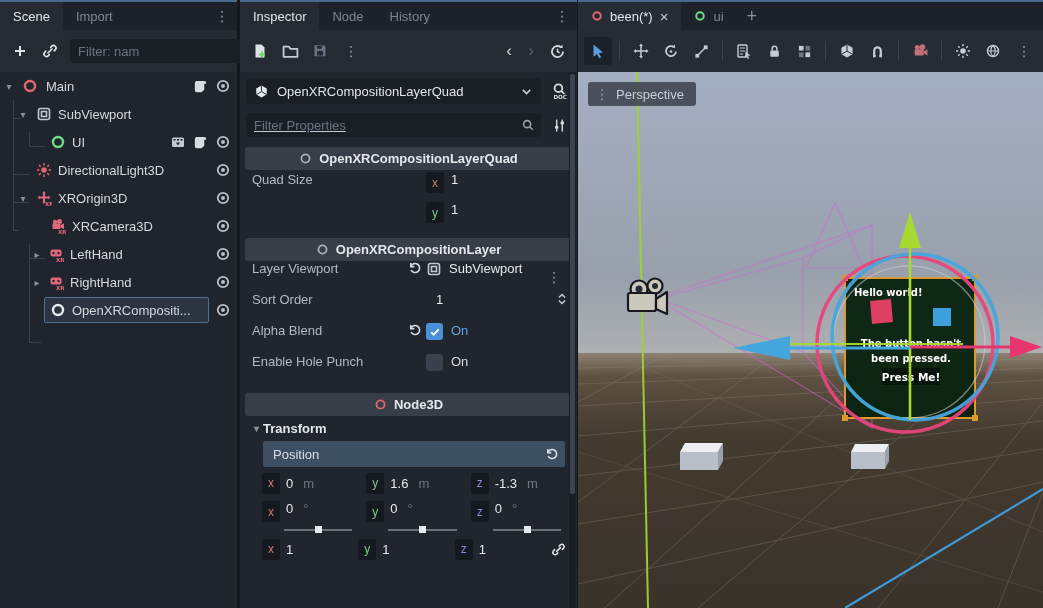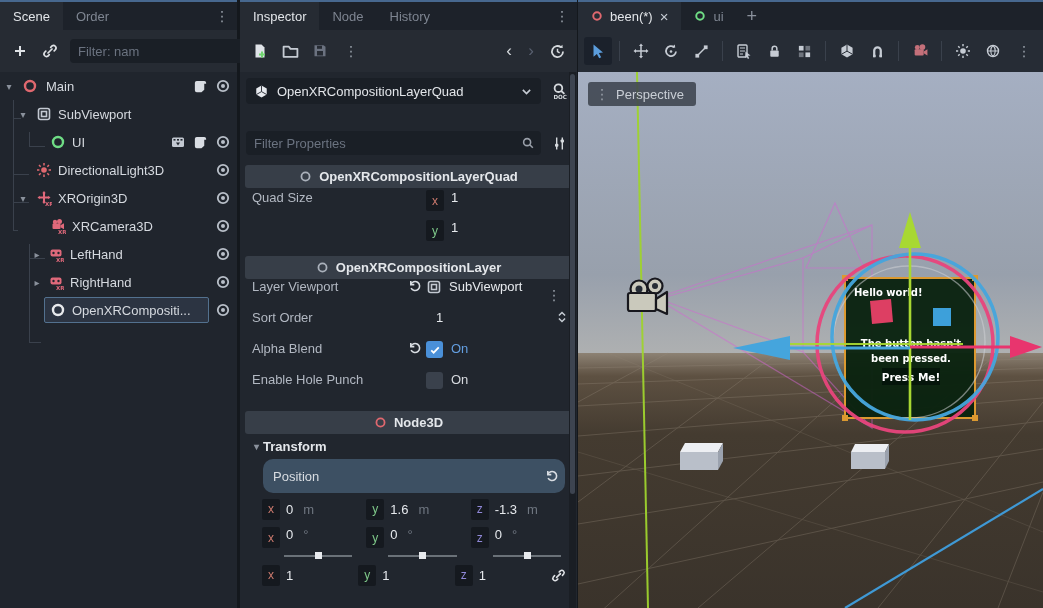--- a/index.html
+++ b/index.html
@@ -52,21 +52,21 @@
   .plabel { flex:0 0 152px; }
   .picon { width:22px; display:flex; justify-content:center; flex:none; }
   .pvalue { color:#e6e9ed; }
   .unit { color:#6f7680; margin-left:4px; }
   .on-blue { color:#639ee0; margin-left:8px; }
   .on-plain { color:#d6d9de; margin-left:8px; }
   .checkbox { width:17px; height:17px; border-radius:3px; background:#3a414c; flex:none; }
   .checkbox.checked { background:#4a90d9; display:flex; align-items:center; justify-content:center; }
   .section-hdr { display:flex; align-items:center; gap:4px; height:24px; padding-left:14px; font-weight:bold; color:#e4e7eb; }
   .section-hdr .arrow { color:#8a919c; font-size:10px; }
-  .pos-row { margin:1px 12px 2px 23px; background:#3d5063; border-radius:10px; height:34px; display:flex; align-items:center; padding:0 6px 0 10px; color:#d9dde2; }
+  .pos-row { margin:1px 12px 2px 23px; background:#3d5063; border-radius:2px; height:26px; display:flex; align-items:center; padding:0 6px 0 10px; color:#d9dde2; }
   .pos-row .grow { flex:1; }
   .vec3 { display:grid; grid-template-columns:1fr 1fr 1fr; margin:3px 12px 3px 22px; column-gap:10px; }
   .vec3 .comp { display:flex; align-items:center; gap:6px; position:relative; height:26px; }
   .vec3.with-link { margin-right:2px; grid-template-columns:1fr 1fr 1fr 24px; }
   .chip { width:18px; height:21px; background:#15191f; border-radius:2px; display:flex; align-items:center; justify-content:center; font-size:12px; flex:none; }
   .chip.cx { color:#cc7a6e; } .chip.cy { color:#7fc98a; } .chip.cz { color:#9088d8; }
   .sub-label { height:24px; display:flex; align-items:center; padding-left:31px; color:#b2b8c2; }
   .slider { position:absolute; left:22px; right:4px; bottom:0px; height:7px; }
   .slider .track { position:absolute; left:0; right:0; top:3px; height:2px; background:#6a7178; }
   .slider .grab { position:absolute; left:50%; top:0; width:7px; height:7px; background:#e8eaee; margin-left:-3px; }
@@ -85,21 +85,21 @@
 <body>
 
 <div id="app">
 
   <div class="dock" id="scene-dock">
     <div class="tabbar">
       <div class="tab active">
           <span>Scene</span>
         </div>
       <div class="tab">
-          <span>Order</span>
+          <span>Import</span>
         </div>
       <div class="spacer"></div>
       <div class="dots">⋮</div>
     </div>
     <div class="toolbar">
       <div class="tb-btn">
         <svg width="16" height="16" viewBox="0 0 16 16">
             <path d="M7 3h2v4h4v2H9v4H7V9H3V7h4z" fill="#dfe2e6"></path>
           </svg>
       </div>
@@ -350,21 +350,21 @@
         </div>
         <div class="tb-btn" style="width:24px;">
           <svg width="18" height="18" viewBox="0 0 16 16">
               <circle cx="7.5" cy="5.5" r="3.4" stroke="#d6dade" stroke-width="1.6" fill="none"></circle>
               <path d="M10 8l2.8 2.6" stroke="#d6dade" stroke-width="1.6"></path>
               <text x="3" y="15" font-size="5" font-weight="bold" fill="#d6dade">DOC</text>
             </svg>
         </div>
       </div>
 
-      <div class="sel-row" style="margin-top:24px;">
+      <div class="sel-row" style="margin-top:6px;text-decoration:underline;">
         <div class="search-box">
           <input placeholder="Filter Properties" style="">
           <svg width="14" height="14" viewBox="0 0 16 16">
               <circle cx="7" cy="7" r="4" stroke="#9aa0aa" stroke-width="1.8" fill="none"></circle>
               <path d="M10 10l3.5 3.5" stroke="#9aa0aa" stroke-width="1.8"></path>
             </svg>
         </div>
         <div class="tb-btn" style="width:24px;">
           <svg width="15" height="15" viewBox="0 0 16 16">
               <g stroke="#d6dade" stroke-width="1.5">

